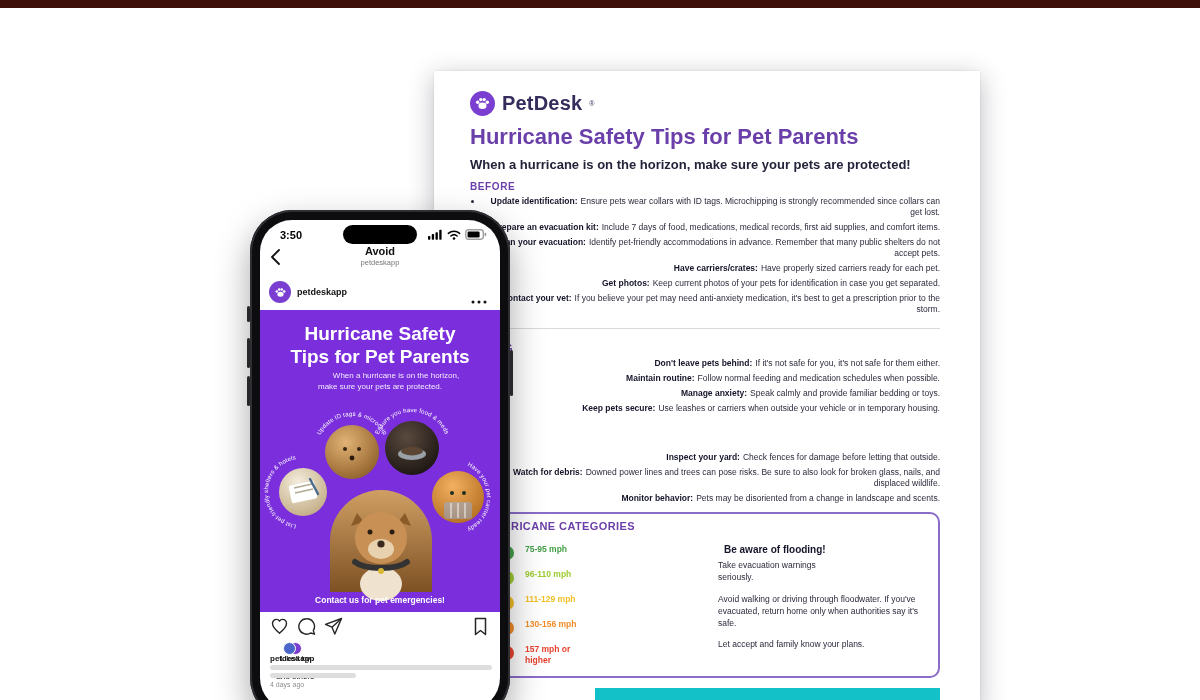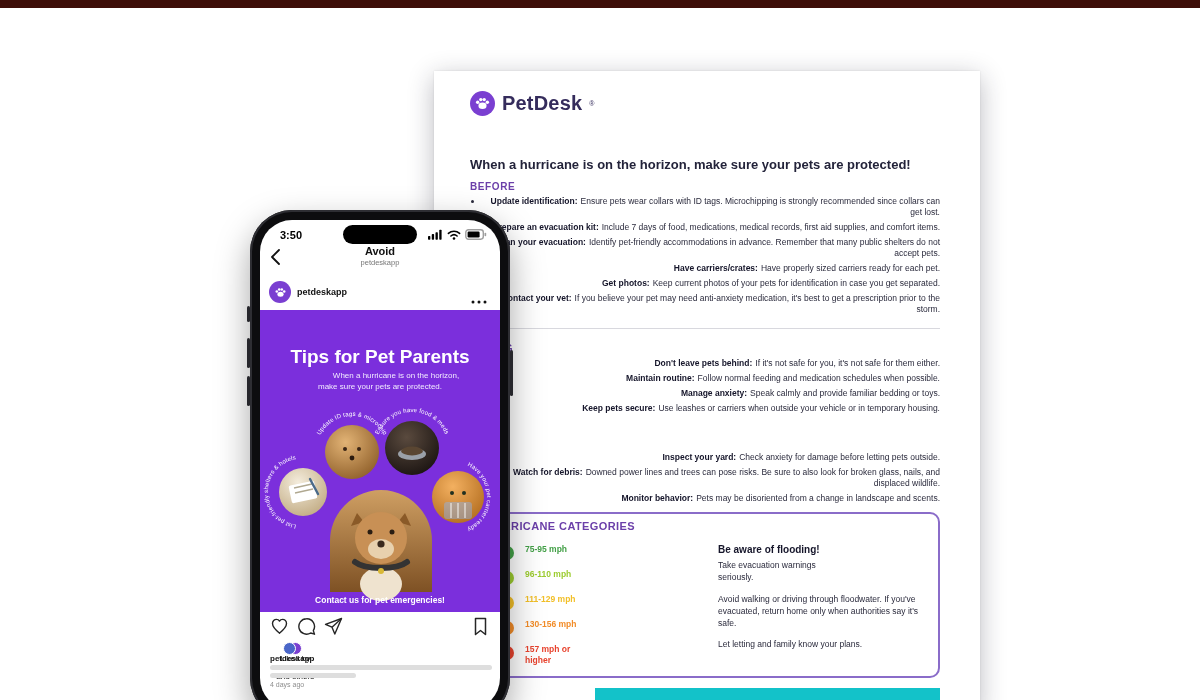--- a/index.html
+++ b/index.html
@@ -25,21 +25,21 @@
   .bullets li{margin-bottom:4px;}
   .bullets b{color:#15152a;margin-right:3px;}
   .divider{position:absolute;left:36px;top:257px;width:470px;height:1px;background:#d8d8de;}
   .catbox{position:absolute;left:36px;top:441px;width:470px;height:166px;border:2px solid #8a6cc9;border-radius:10px;box-sizing:border-box;}
   .catbox-h{position:absolute;left:14px;top:6px;margin:0;font-size:11px;font-weight:bold;color:#6b3fa9;letter-spacing:.4px;}
   .cat-rows{position:absolute;left:26px;top:30px;display:flex;flex-direction:column;gap:3px;}
   .cat-row{display:flex;align-items:flex-start;gap:9px;min-height:22px;}
   .cat-speed{display:inline-block;width:52px;font-size:8.5px;font-weight:bold;line-height:1.25;}
   .catc-0{color:#43a047}.catc-1{color:#9ccc2f}.catc-2{color:#f2bf27}.catc-3{color:#f28c28}.catc-4{color:#e8432e}
   .flood{position:absolute;left:246px;top:30px;width:208px;color:#2a2a3c;}
-  .flood-title{margin:0 0 5px 0;font-size:10px;font-weight:bold;color:#15152a;}
+  .flood-title{margin:0 0 5px 6px;font-size:10px;font-weight:bold;color:#15152a;}
   .flood-p{margin:0 0 10px 0;font-size:8.5px;line-height:1.4;}
   .flood-p1{width:100px;}
   .tealbar{position:absolute;left:161px;top:617px;width:345px;height:40px;background:#13c2c9;}
 
   
   .phone{position:absolute;left:250px;top:210px;width:260px;height:510px;background:#0d0d0f;
          border-radius:42px;z-index:5;box-shadow:0 14px 34px rgba(0,0,0,.35), inset 0 0 0 2px #2e2e33;}
   .side-btn{position:absolute;background:#26262b;border-radius:2px;}
   .btn-mute{left:-3px;top:96px;width:3px;height:16px;}
   .btn-volup{left:-3px;top:128px;width:3px;height:30px;}
@@ -94,20 +94,21 @@
           <circle cx="5.6" cy="11" r="2.6" fill="#fff"></circle>
           <circle cx="10.4" cy="7" r="2.6" fill="#fff"></circle>
           <circle cx="15.6" cy="7" r="2.6" fill="#fff"></circle>
           <circle cx="20.4" cy="11" r="2.6" fill="#fff"></circle>
         </svg>
       </span>
       <span class="brand-name">PetDesk</span>
       <sup class="brand-reg">®</sup>
     </div>
 
+    <h1 class="doc-title">Hurricane Safety Tips for Pet Parents</h1>
     <p class="doc-sub">When a hurricane is on the horizon, make sure your pets are protected!</p>
 
     <section class="sec sec-before">
       <h2 class="sec-h">BEFORE</h2>
       <ul class="bullets">
         <li><b>Update identification:</b><span>Ensure pets wear collars with ID tags. Microchipping is strongly recommended since collars can get lost.</span></li>
         <li><b>Prepare an evacuation kit:</b><span>Include 7 days of food, medications, medical records, first aid supplies, and comfort items.</span></li>
         <li><b>Plan your evacuation:</b><span>Identify pet-friendly accommodations in advance. Remember that many public shelters do not accept pets.</span></li>
         <li><b>Have carriers/crates:</b><span>Have properly sized carriers ready for each pet.</span></li>
         <li><b>Get photos:</b><span>Keep current photos of your pets for identification in case you get separated.</span></li>
@@ -123,21 +124,21 @@
         <li><b>Don't leave pets behind:</b><span>If it's not safe for you, it's not safe for them either.</span></li>
         <li><b>Maintain routine:</b><span>Follow normal feeding and medication schedules when possible.</span></li>
         <li><b>Manage anxiety:</b><span>Speak calmly and provide familiar bedding or toys.</span></li>
         <li><b>Keep pets secure:</b><span>Use leashes or carriers when outside your vehicle or in temporary housing.</span></li>
       </ul>
     </section>
 
     <section class="sec sec-after">
       <h2 class="sec-h">AFTER</h2>
       <ul class="bullets">
-        <li><b>Inspect your yard:</b><span>Check anxiety for damage before letting pets outside.</span></li>
+        <li><b>Inspect your yard:</b><span>Check fences for damage before letting that outside.</span></li>
         <li><b>Watch for debris:</b><span>Downed power lines and trees can pose risks. Be sure to also look for broken glass, nails, and displaced wildlife.</span></li>
         <li><b>Monitor behavior:</b><span>Pets may be disoriented from a change in landscape and scents.</span></li>
       </ul>
     </section>
 
     <div class="catbox">
       <h3 class="catbox-h">HURRICANE CATEGORIES</h3>
       <div class="cat-rows">
         <div class="cat-row">
           <svg width="18" height="18" viewBox="0 0 18 18">
@@ -172,21 +173,21 @@
               <circle cx="9" cy="9" r="7" fill="#e8432e"></circle>
               <circle cx="9" cy="9" r="2.6" fill="#fff"></circle>
             </svg>
           <span class="cat-speed catc-4">157 mph or higher</span>
         </div>
       </div>
       <div class="flood">
         <p class="flood-title">Be aware of flooding!</p>
         <p class="flood-p flood-p1">Take evacuation warnings seriously.</p>
         <p class="flood-p">Avoid walking or driving through floodwater. If you've evacuated, return home only when authorities say it's safe.</p>
-        <p class="flood-p">Let letting and family know your plans.</p>
+        <p class="flood-p">Let accept and family know your plans.</p>
       </div>
     </div>
 
     <div class="tealbar"></div>
   </div>
 
   <div class="phone">
     <div class="side-btn btn-mute"></div>
     <div class="side-btn btn-volup"></div>
     <div class="side-btn btn-voldn"></div>
@@ -304,20 +305,21 @@
           <circle cx="121" cy="234" r="3.6" fill="#3a2a1e"></circle>
           <path d="M95,252 C105,260 137,260 147,252" stroke="#333" stroke-width="6" fill="none" stroke-linecap="round"></path>
           <circle cx="121" cy="261" r="3" fill="#d9b836"></circle>
 
           <text class="arctext" text-anchor="middle"><textPath href="#arc1" startOffset="50%">Update ID tags &amp; microchip</textPath></text>
           <text class="arctext" text-anchor="middle"><textPath href="#arc2" startOffset="50%">Ensure you have food &amp; meds</textPath></text>
           <text class="arctext" text-anchor="middle"><textPath href="#arc3" startOffset="50%">List pet-friendly shelters &amp; hotels</textPath></text>
           <text class="arctext" text-anchor="middle"><textPath href="#arc4" startOffset="50%">Have your pet carrier ready</textPath></text>
         </svg>
 
+        <div class="post-t1">Hurricane Safety</div>
         <div class="post-t2">Tips for Pet Parents</div>
         <div class="post-s1">When a hurricane is on the horizon,</div>
         <div class="post-s2">make sure your pets are protected.</div>
         <div class="post-footer">Contact us for pet emergencies!</div>
       </div>
 
       <div class="ig-actions">
         <span class="act-like">
           <svg width="19" height="18" viewBox="0 0 18 18">
               <path d="M9 16.2C6.3 14 2 10.6 2 6.6 2 4.2 3.8 2.4 6 2.4c1.3 0 2.4.7 3 1.7.6-1 1.7-1.7 3-1.7 2.2 0 4 1.8 4 4.2 0 4-4.3 7.4-7 9.6z" stroke="#262626" stroke-width="1.4" fill="none" stroke-linejoin="round"></path>

